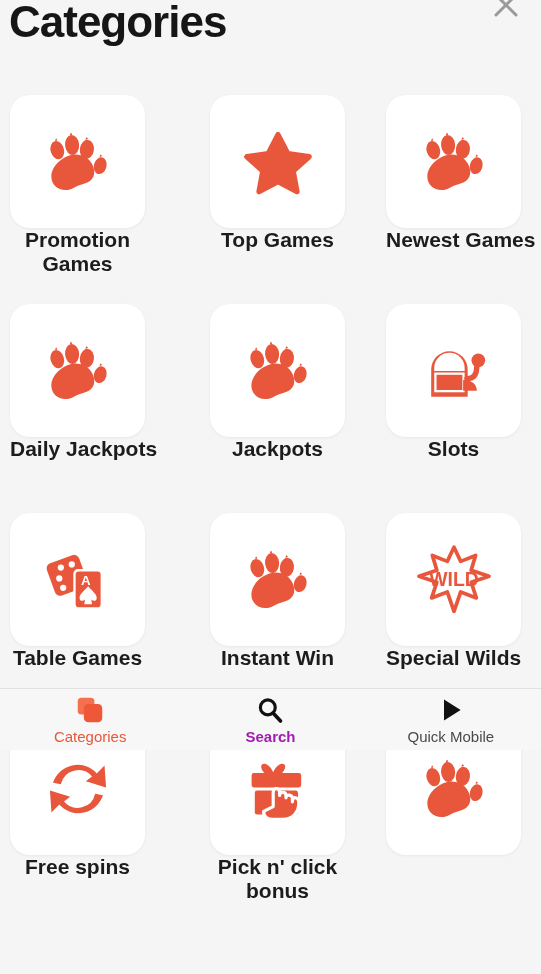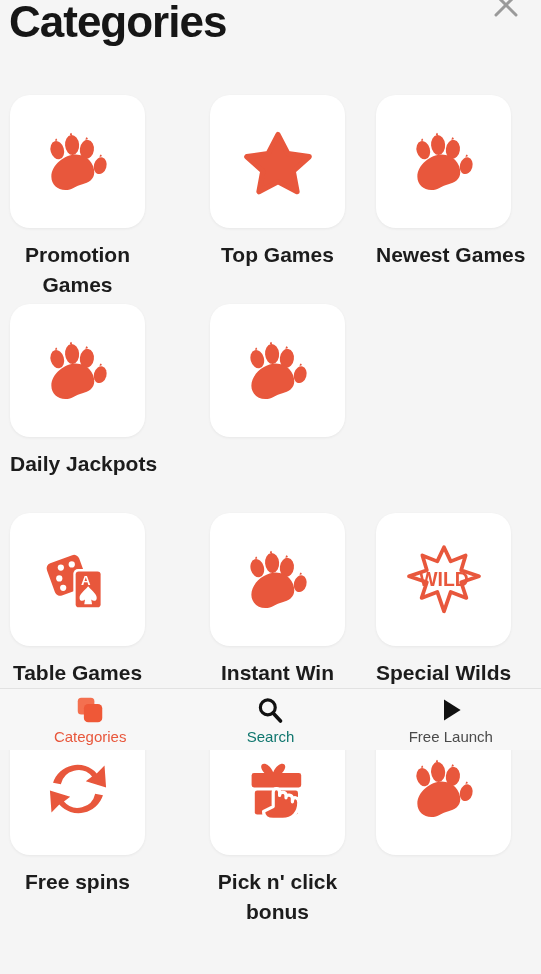--- a/index.html
+++ b/index.html
@@ -47,41 +47,40 @@
     position: relative;
     height: 209px;
   }
   .cell {
     position: absolute;
     width: 135px;
     text-align: center;
   }
   .cell.c0 { left: 10px; }
   .cell.c1 { left: 210px; }
-  .cell.c2 { left: 376px; }
+  .cell.c2 { left: 386px; }
 
   .tile {
     position: relative;
     width: 135px; height: 133px;
     background: #ffffff;
     border-radius: 20px;
     box-shadow: 0 1px 3px rgba(0,0,0,0.06);
     display: flex;
     align-items: center;
     justify-content: center;
     cursor: pointer;
   }
   .tile svg { display: block; }
 
   .cell-label {
-    margin-top: 12px;
     font-size: 21px;
     font-weight: bold;
     color: #1c1c1c;
-    line-height: 30px;
+    line-height: 24px;
     white-space: nowrap;
   }
   .cell-label.wrap { white-space: normal; }
 
   
   .badge-gift {
     position: absolute;
     left: -10px; top: -12px;
     width: 40px; height: 40px;
   }
@@ -109,21 +108,21 @@
     display: flex;
     align-items: center;
     justify-content: center;
   }
   .nav-label {
     font-size: 15px;
     color: #4a4a4a;
     line-height: 17px;
   }
   .nav-item.active .nav-label { color: #e8573c; }
-  .nav-item.bold .nav-label { font-weight: normal; color: #0f766e; }
+  .nav-item.bold .nav-label { font-weight: bold; color: #a21caf; }
 </style>
 </head>
 <body>
 
 <div id="app">
 
   <div class="header">
     <div class="page-title">Categories</div>
     <div class="close-btn">
       <svg width="34" height="34" viewBox="0 0 34 34">
@@ -222,22 +221,41 @@
                 <path d="M39 13.5 q1.5 -5.5 3 -0.5 q-1.5 1.5 -3 0.5z"></path>
                 <ellipse cx="62" cy="33" rx="9.5" ry="13" transform="rotate(8 62 33)"></ellipse>
                 <path d="M60 19.5 q1.5 -5.5 3.4 -0.8 q-1.8 1.6 -3.4 0.8z"></path>
                 <ellipse cx="80" cy="55" rx="8.5" ry="11.5" transform="rotate(16 80 55)"></ellipse>
                 <path d="M79 42.5 q1.8 -5.2 3.3 -0.5 q-1.8 1.5 -3.3 0.5z"></path>
                 <path d="M47 40 C62 40 72 52 72 64 C72 74 64 78 56 80 C47 82 42 88 33 88 C22 88 14 80 14 70 C14 54 32 40 47 40 Z"></path>
               </g>
             </svg>
           </span>
         </div>
-      </div>
-
+        <div class="cell-label">Jackpots</div>
+      </div>
+
+      <div class="cell c2">
+        <div class="tile">
+          <span>
+            <svg width="76" height="76" viewBox="0 0 100 100">
+              <g fill="#e8573c">
+                <path d="M20 48 A24 24 0 0 1 68 48 L68 84 L20 84 Z"></path>
+                <path d="M24 46 A20 20 0 0 1 64 46 L64 50 L24 50 Z" fill="#fff"></path>
+                <rect x="24" y="52" width="40" height="26" fill="#fff"></rect>
+                <rect x="27" y="55" width="34" height="20" fill="#e8573c"></rect>
+                <path d="M67 60 C78 60 80 52 80 44" stroke="#e8573c" stroke-width="7" fill="none" stroke-linecap="round"></path>
+                <circle cx="82" cy="36" r="9"></circle>
+                <path d="M62 62 C76 62 80 70 80 76 L62 76 Z"></path>
+              </g>
+            </svg>
+          </span>
+        </div>
+        <div class="cell-label">Slots</div>
+      </div>
     </div>
 
     <div class="grid-row">
       <div class="cell c0">
         <div class="tile">
           <span>
             <svg width="78" height="78" viewBox="0 0 100 100">
               <g>
                 <rect x="14" y="22" width="44" height="44" rx="7" fill="#e8573c" transform="rotate(-20 36 44)"></rect>
                 <circle cx="28" cy="34" r="4" fill="#fff"></circle>
@@ -373,18 +391,18 @@
       </span>
       <span class="nav-label">Search</span>
     </div>
 
     <div class="nav-item">
       <span class="nav-icon">
         <svg width="28" height="28" viewBox="0 0 32 32">
           <path d="M8 4 L27 16 L8 28 Z" fill="#111"></path>
         </svg>
       </span>
-      <span class="nav-label">Free Launch</span>
+      <span class="nav-label">Quick Mobile</span>
     </div>
 
 
   </div>
 </div>
 
 </body></html>

